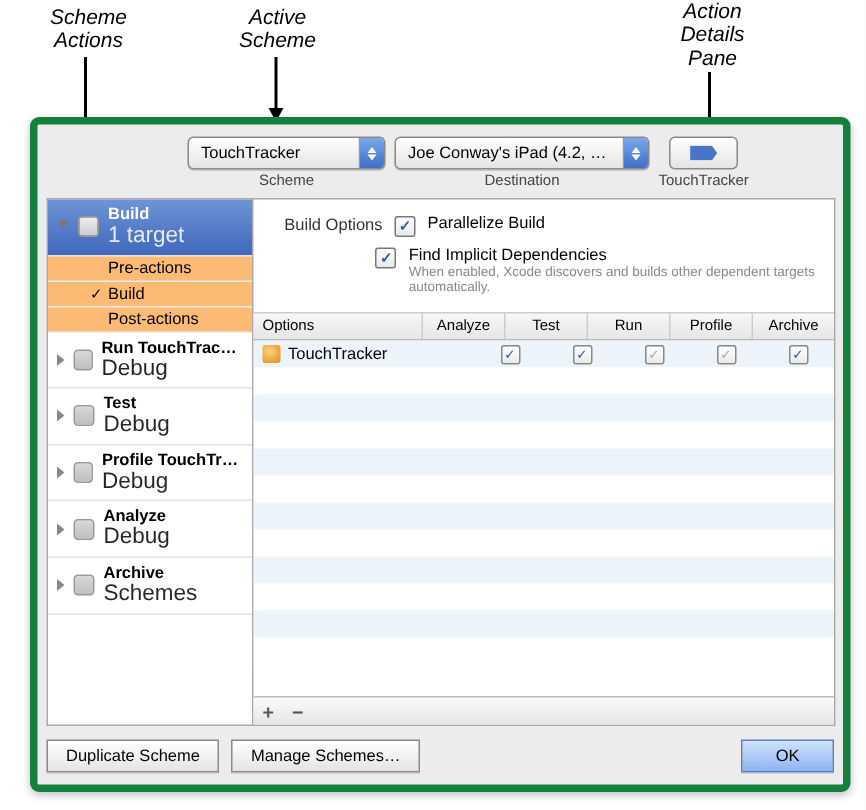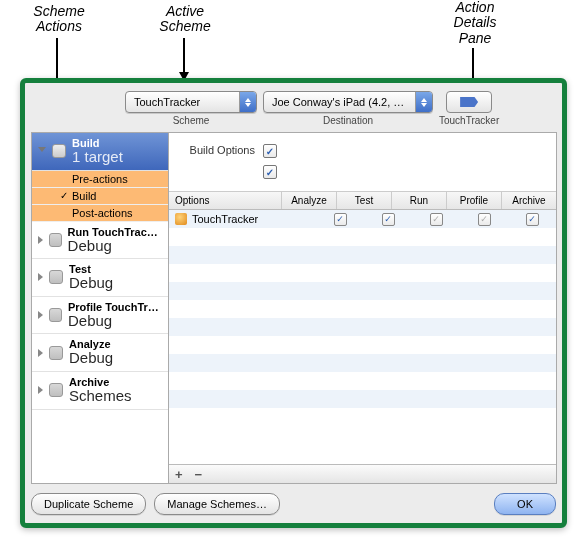--- a/index.html
+++ b/index.html
@@ -51,21 +51,21 @@
   .trow{display:flex;height:18px;align-items:center}
   .trow:nth-child(odd){background:#edf3fa}
   .trow:nth-child(even){background:#fff}
   .trow .c-target{flex:1;display:flex;align-items:center;gap:5px;padding-left:6px;font-size:11px}
   .tico{width:12px;height:12px;background:radial-gradient(circle at 40% 35%,#ffd37a,#e08a1c);border-radius:2px}
   .cell-s{width:48px;display:flex;justify-content:center}
   .scb{width:11px;height:11px;border:1px solid #888;border-radius:2px;background:linear-gradient(#fff,#eaeaea);display:flex;align-items:center;justify-content:center;font-size:9px;color:#2a5db0}
   .scb.dim{color:#aaa}
   .addbar{height:18px;border-top:1px solid #bbb;background:linear-gradient(#fbfbfb,#e5e5e5);display:flex;align-items:center;padding-left:6px;gap:12px;font-size:13px;font-weight:bold;color:#555}
   .ftr{position:absolute;bottom:8px;left:6px;right:6px;display:flex;align-items:center;gap:8px}
-  .btn{height:20px;padding:0 12px;border:1px solid #8a8a8a;border-radius:10px;background:linear-gradient(#fff,#e4e4e4);font-size:11px;display:flex;align-items:center;box-shadow:0 1px 0 rgba(0,0,0,.1)}
+  .btn{height:20px;padding:0 12px;border:1px solid #8a8a8a;border-radius:0;background:linear-gradient(#fff,#e4e4e4);font-size:11px;display:flex;align-items:center;box-shadow:0 1px 0 rgba(0,0,0,.1)}
   .btn.primary{background:linear-gradient(#cfe2ff,#8fb4f0);border-color:#5a7fc0}
 </style>
 </head>
 <body>
 <div class="canvas">
 
   <div class="callout" style="left:24px;top:4px;width:70px">Scheme Actions</div>
   <div class="arrow" style="left:56px;top:38px;height:54px"></div>
 
   <div class="callout" style="left:150px;top:4px;width:70px">Active Scheme</div>
@@ -171,25 +171,30 @@
         </div>
         <div style="flex:1"></div>
       </div>
 
       <div class="details">
         <div class="opts">
           <div class="optrow">
             <div class="optlbl">Build Options</div>
             <div class="cb on"></div>
             <div class="optbody">
+              <div class="opttitle">Parallelize Build</div>
             </div>
           </div>
           <div class="optrow">
             <div class="optlbl"></div>
             <div class="cb on"></div>
+            <div class="optbody">
+              <div class="opttitle">Find Implicit Dependencies</div>
+              <div class="optdesc">When enabled, Xcode discovers and builds other dependent targets automatically.</div>
+            </div>
           </div>
         </div>
 
         <div class="thead">
           <div class="c-target">Options</div>
           <div class="c-s">Analyze</div>
           <div class="c-s">Test</div>
           <div class="c-s">Run</div>
           <div class="c-s">Profile</div>
           <div class="c-s" style="border-right:none">Archive</div>

